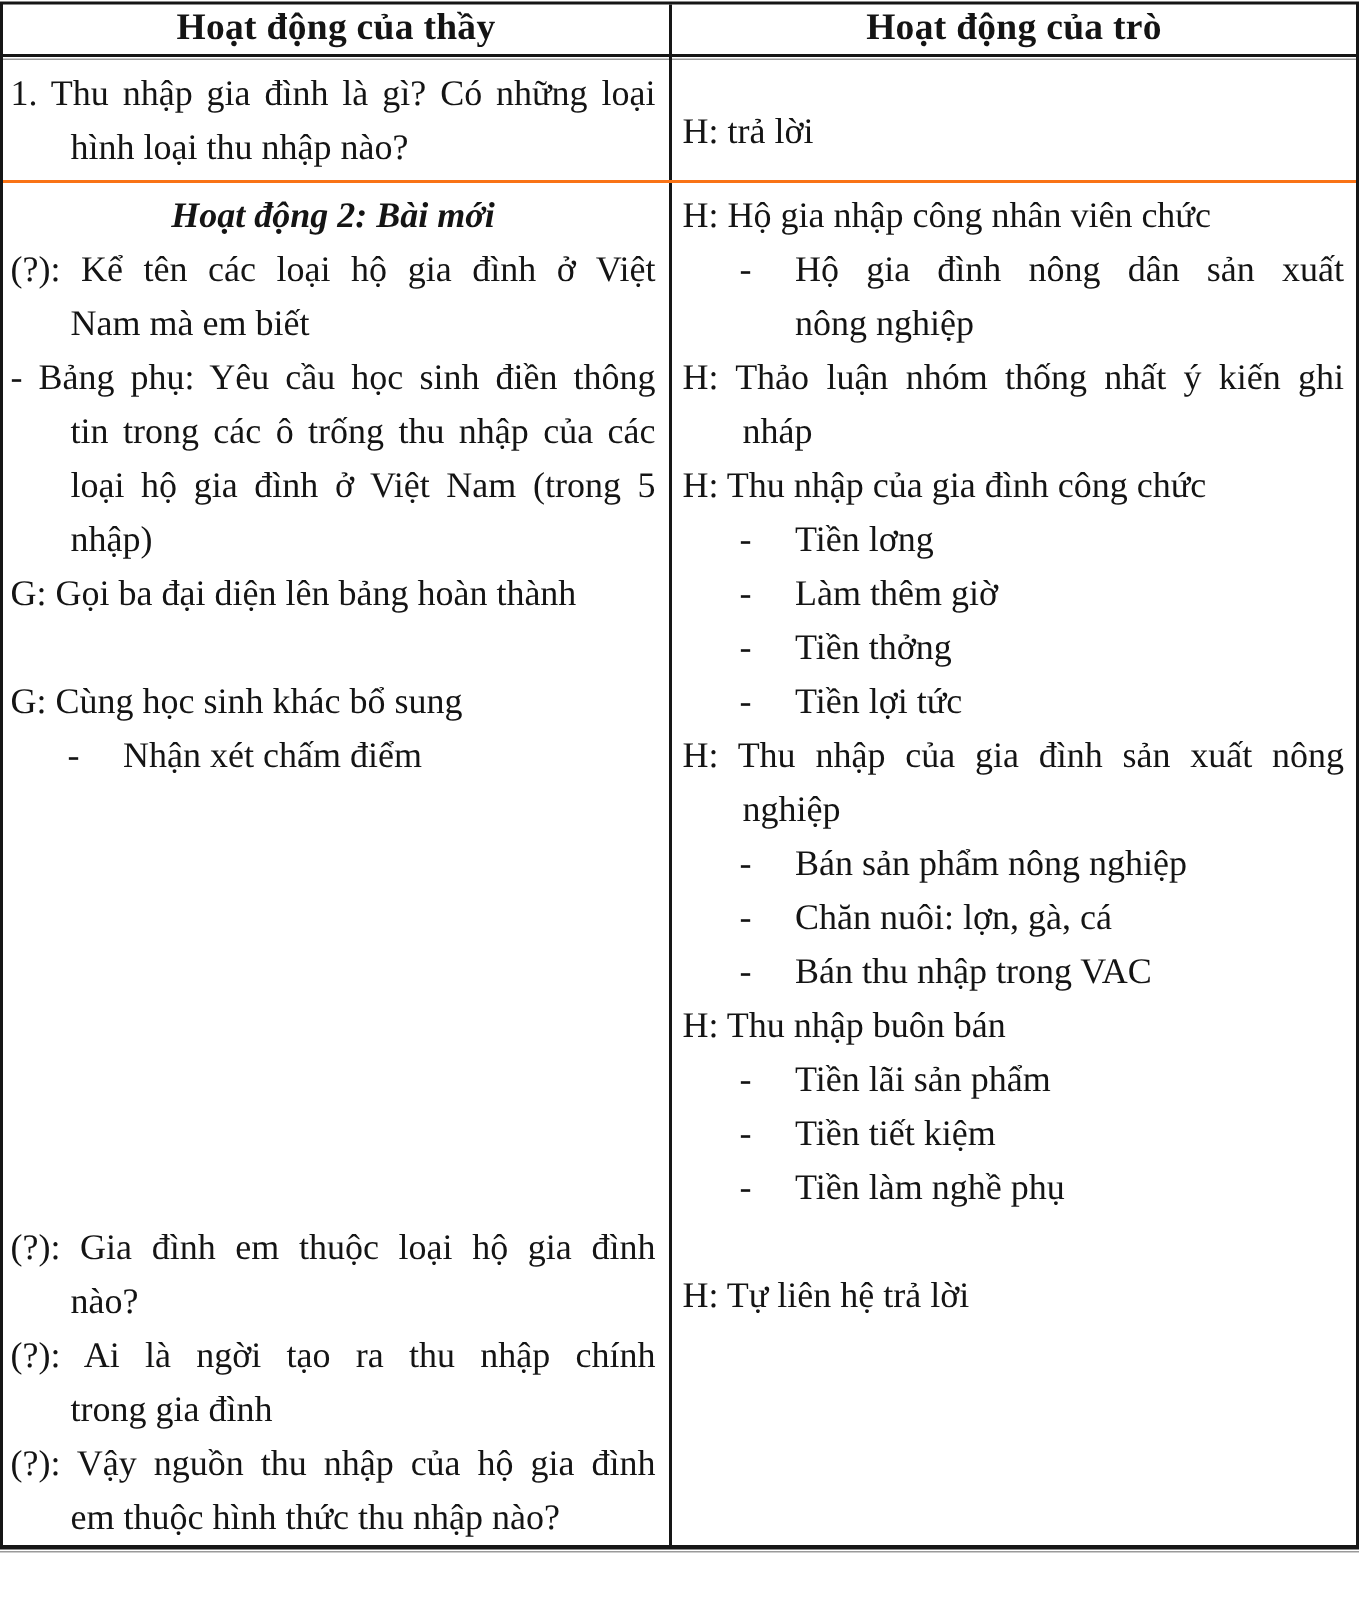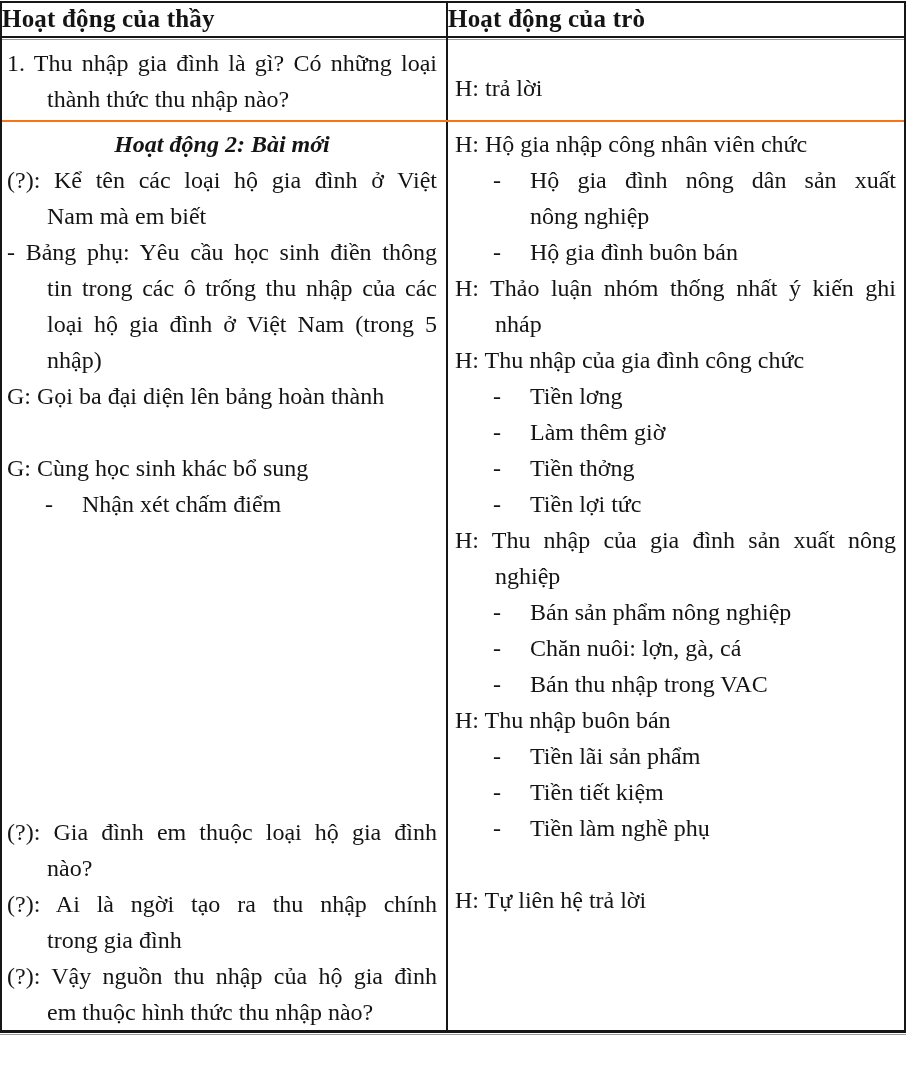--- a/index.html
+++ b/index.html
@@ -44,21 +44,21 @@
 
   .row-header {
     height: 35px;
     border-bottom: 2px solid #161616;
     box-shadow: 0 1px 0 #ffffff, 0 2px 0 #9a9a9a;
   }
   .row-header .cell-l,
   .row-header .cell-r {
     display: flex;
     align-items: center;
-    justify-content: flex-start;
+    justify-content: center;
     font-weight: bold;
     font-size: 25px;
     letter-spacing: 0.2px;
   }
 
   .row-q1 {
     height: 85px;
     border-bottom: 2px solid #f97316;
   }
   .row-q1 .cell-l { padding: 7px 9px 0 5px; }
@@ -107,21 +107,21 @@
     </div>
     <div class="cell-r">
       <span>Hoạt động của trò</span>
     </div>
   </div>
 
   <div class="t-row row-q1">
     <div class="cell-l">
         <div class="para hang">
           <div class="line first">1. Thu nhập gia đình là gì? Có những loại</div>
-          <div class="line cont last">thành thức thu nhập nào?</div>
+          <div class="line cont last">hình loại thu nhập nào?</div>
         </div>
       </div>
     <div class="cell-r">
         <div class="para hang">
           <div class="line first last">H: trả lời</div>
         </div>
       </div>
   </div>
 
   <div class="t-row row-main">
@@ -164,23 +164,20 @@
         </div>
       </div>
     <div class="cell-r">
         <div class="para hang">
           <div class="line first last">H: Hộ gia nhập công nhân viên chức</div>
         </div>
         <div class="para bullet">
           <div class="line first"><span class="dash">-</span>Hộ gia đình nông dân sản xuất</div>
           <div class="line cont last">nông nghiệp</div>
         </div>
-        <div class="para bullet">
-          <div class="line first last"><span class="dash">-</span>Hộ gia đình buôn bán</div>
-        </div>
         <div class="para hang">
           <div class="line first">H: Thảo luận nhóm thống nhất ý kiến ghi</div>
           <div class="line cont last">nháp</div>
         </div>
         <div class="para hang">
           <div class="line first last">H: Thu nhập của gia đình công chức</div>
         </div>
         <div class="para bullet">
           <div class="line first last"><span class="dash">-</span>Tiền lơng</div>
         </div>

